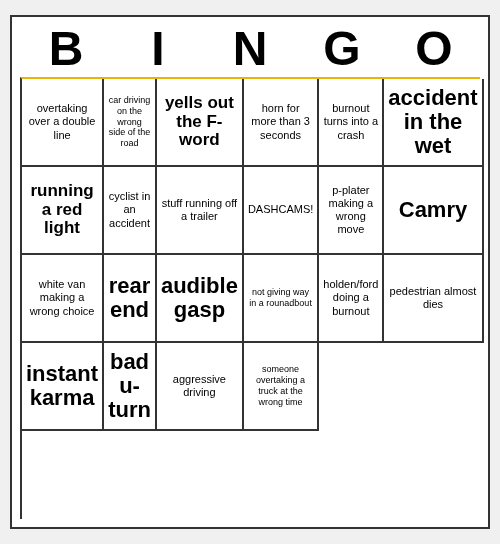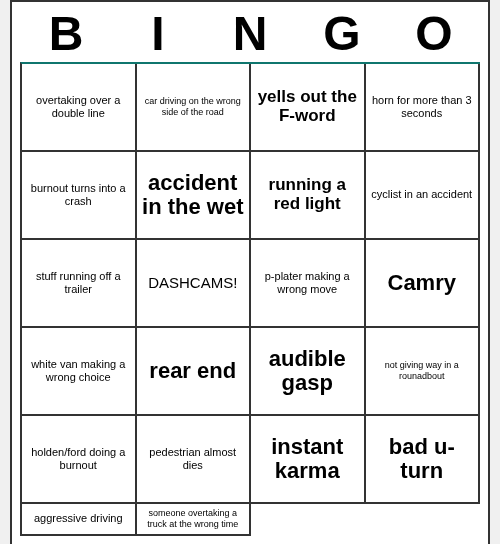--- a/index.html
+++ b/index.html
@@ -35,23 +35,23 @@
       text-align: center;
       font-size: 48px;
       font-weight: bold;
       font-family: Arial, sans-serif;
       color: #000;
       line-height: 1;
     }
 
     .bingo-grid {
       display: grid;
-      grid-template-columns: repeat(4, 1fr);
+      grid-template-columns: repeat(6, 1fr);
       grid-template-rows: repeat(5, 88px);
-      border-top: 2px solid #0f766e;
+      border-top: 2px solid #eab308;
       border-left: 2px solid #333;
     }
 
     .bingo-cell {
       border-right: 2px solid #333;
       border-bottom: 2px solid #333;
       display: flex;
       align-items: center;
       justify-content: center;
       text-align: center;
@@ -78,21 +78,21 @@
       line-height: 1.1;
     }
 
     .bingo-cell.small-text .cell-text {
       font-size: 9px;
       font-family: Liberation Sans, sans-serif;
       line-height: 1.2;
     }
 
     .bingo-cell.dashcams .cell-text {
-      font-size: 15px;
+      font-size: 11px;
       font-family: Arial, sans-serif;
       font-style: normal;
     }
   </style>
 </head>
 <body>
 
 <div class="bingo-card">
   <div class="bingo-header">
   <div class="bingo-header-letter">B</div>

